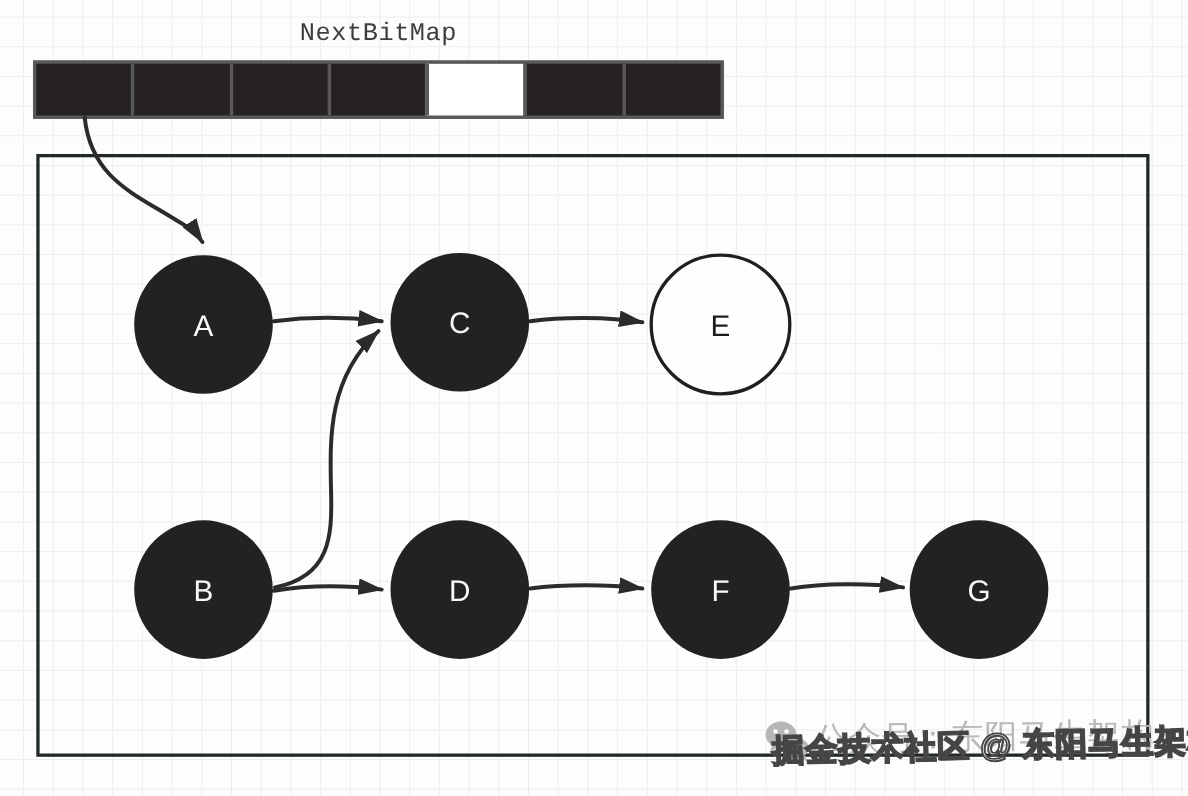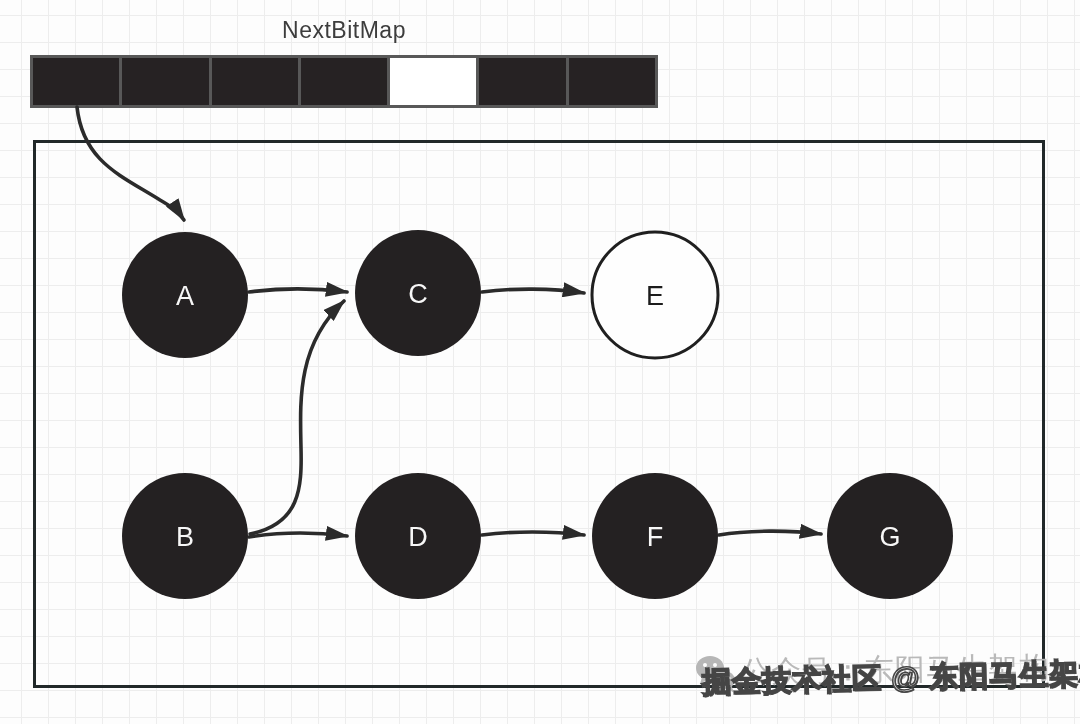--- a/index.html
+++ b/index.html
@@ -8,21 +8,21 @@
     font-family:"Liberation Sans", sans-serif;
     background-color:#fdfdfd;
     background-image:
       linear-gradient(#ededed 1px, transparent 1px),
       linear-gradient(90deg,#ededed 1px, transparent 1px);
     background-size:27px 27px;
     background-position:-6px -12px;
   }
   .title{
     position:absolute;left:30px;top:17px;width:628px;
-    text-align:center;font-size:23px;color:#3d3d3d;letter-spacing:.5px;
+    text-align:center;font-size:23px;color:#3d3d3d;letter-spacing:.5px;font-family:Liberation Mono, monospace;
   }
   .bitmap{
     position:absolute;left:30px;top:55px;width:628px;height:53px;
     box-sizing:border-box;border:3px solid #585858;
     display:flex;background:#585858;
   }
   .bitmap .cell{flex:1;background:#262223;}
   .bitmap .cell + .cell{border-left:3px solid #585858;}
   .bitmap .cell.empty{background:#ffffff;}
   .big-rect{

